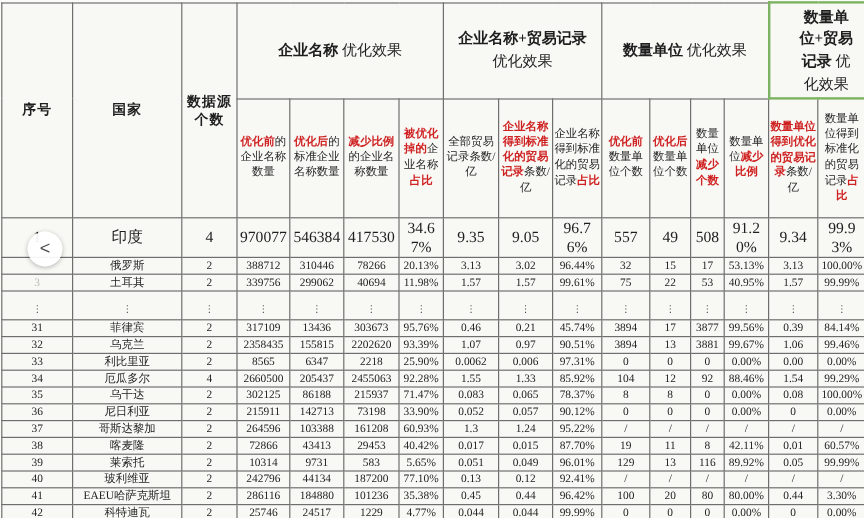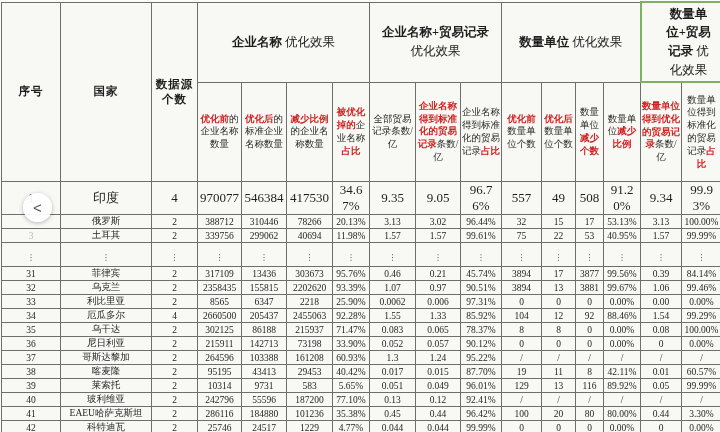--- a/index.html
+++ b/index.html
@@ -278,21 +278,21 @@
           <td>/</td>
           <td>/</td>
           <td>/</td>
           <td>/</td>
           <td>/</td>
         </tr>
         <tr class="mini">
           <td>38</td>
           <td>喀麦隆</td>
           <td>2</td>
-          <td>95195</td>
+          <td>72866</td>
           <td>43413</td>
           <td>29453</td>
           <td>40.42%</td>
           <td>0.017</td>
           <td>0.015</td>
           <td>87.70%</td>
           <td>19</td>
           <td>11</td>
           <td>8</td>
           <td>42.11%</td>
@@ -315,21 +315,21 @@
           <td>116</td>
           <td>89.92%</td>
           <td>0.05</td>
           <td>99.99%</td>
         </tr>
         <tr class="mini">
           <td>40</td>
           <td>玻利维亚</td>
           <td>2</td>
           <td>242796</td>
-          <td>55596</td>
+          <td>44134</td>
           <td>187200</td>
           <td>77.10%</td>
           <td>0.13</td>
           <td>0.12</td>
           <td>92.41%</td>
           <td>/</td>
           <td>/</td>
           <td>/</td>
           <td>/</td>
           <td>/</td>

